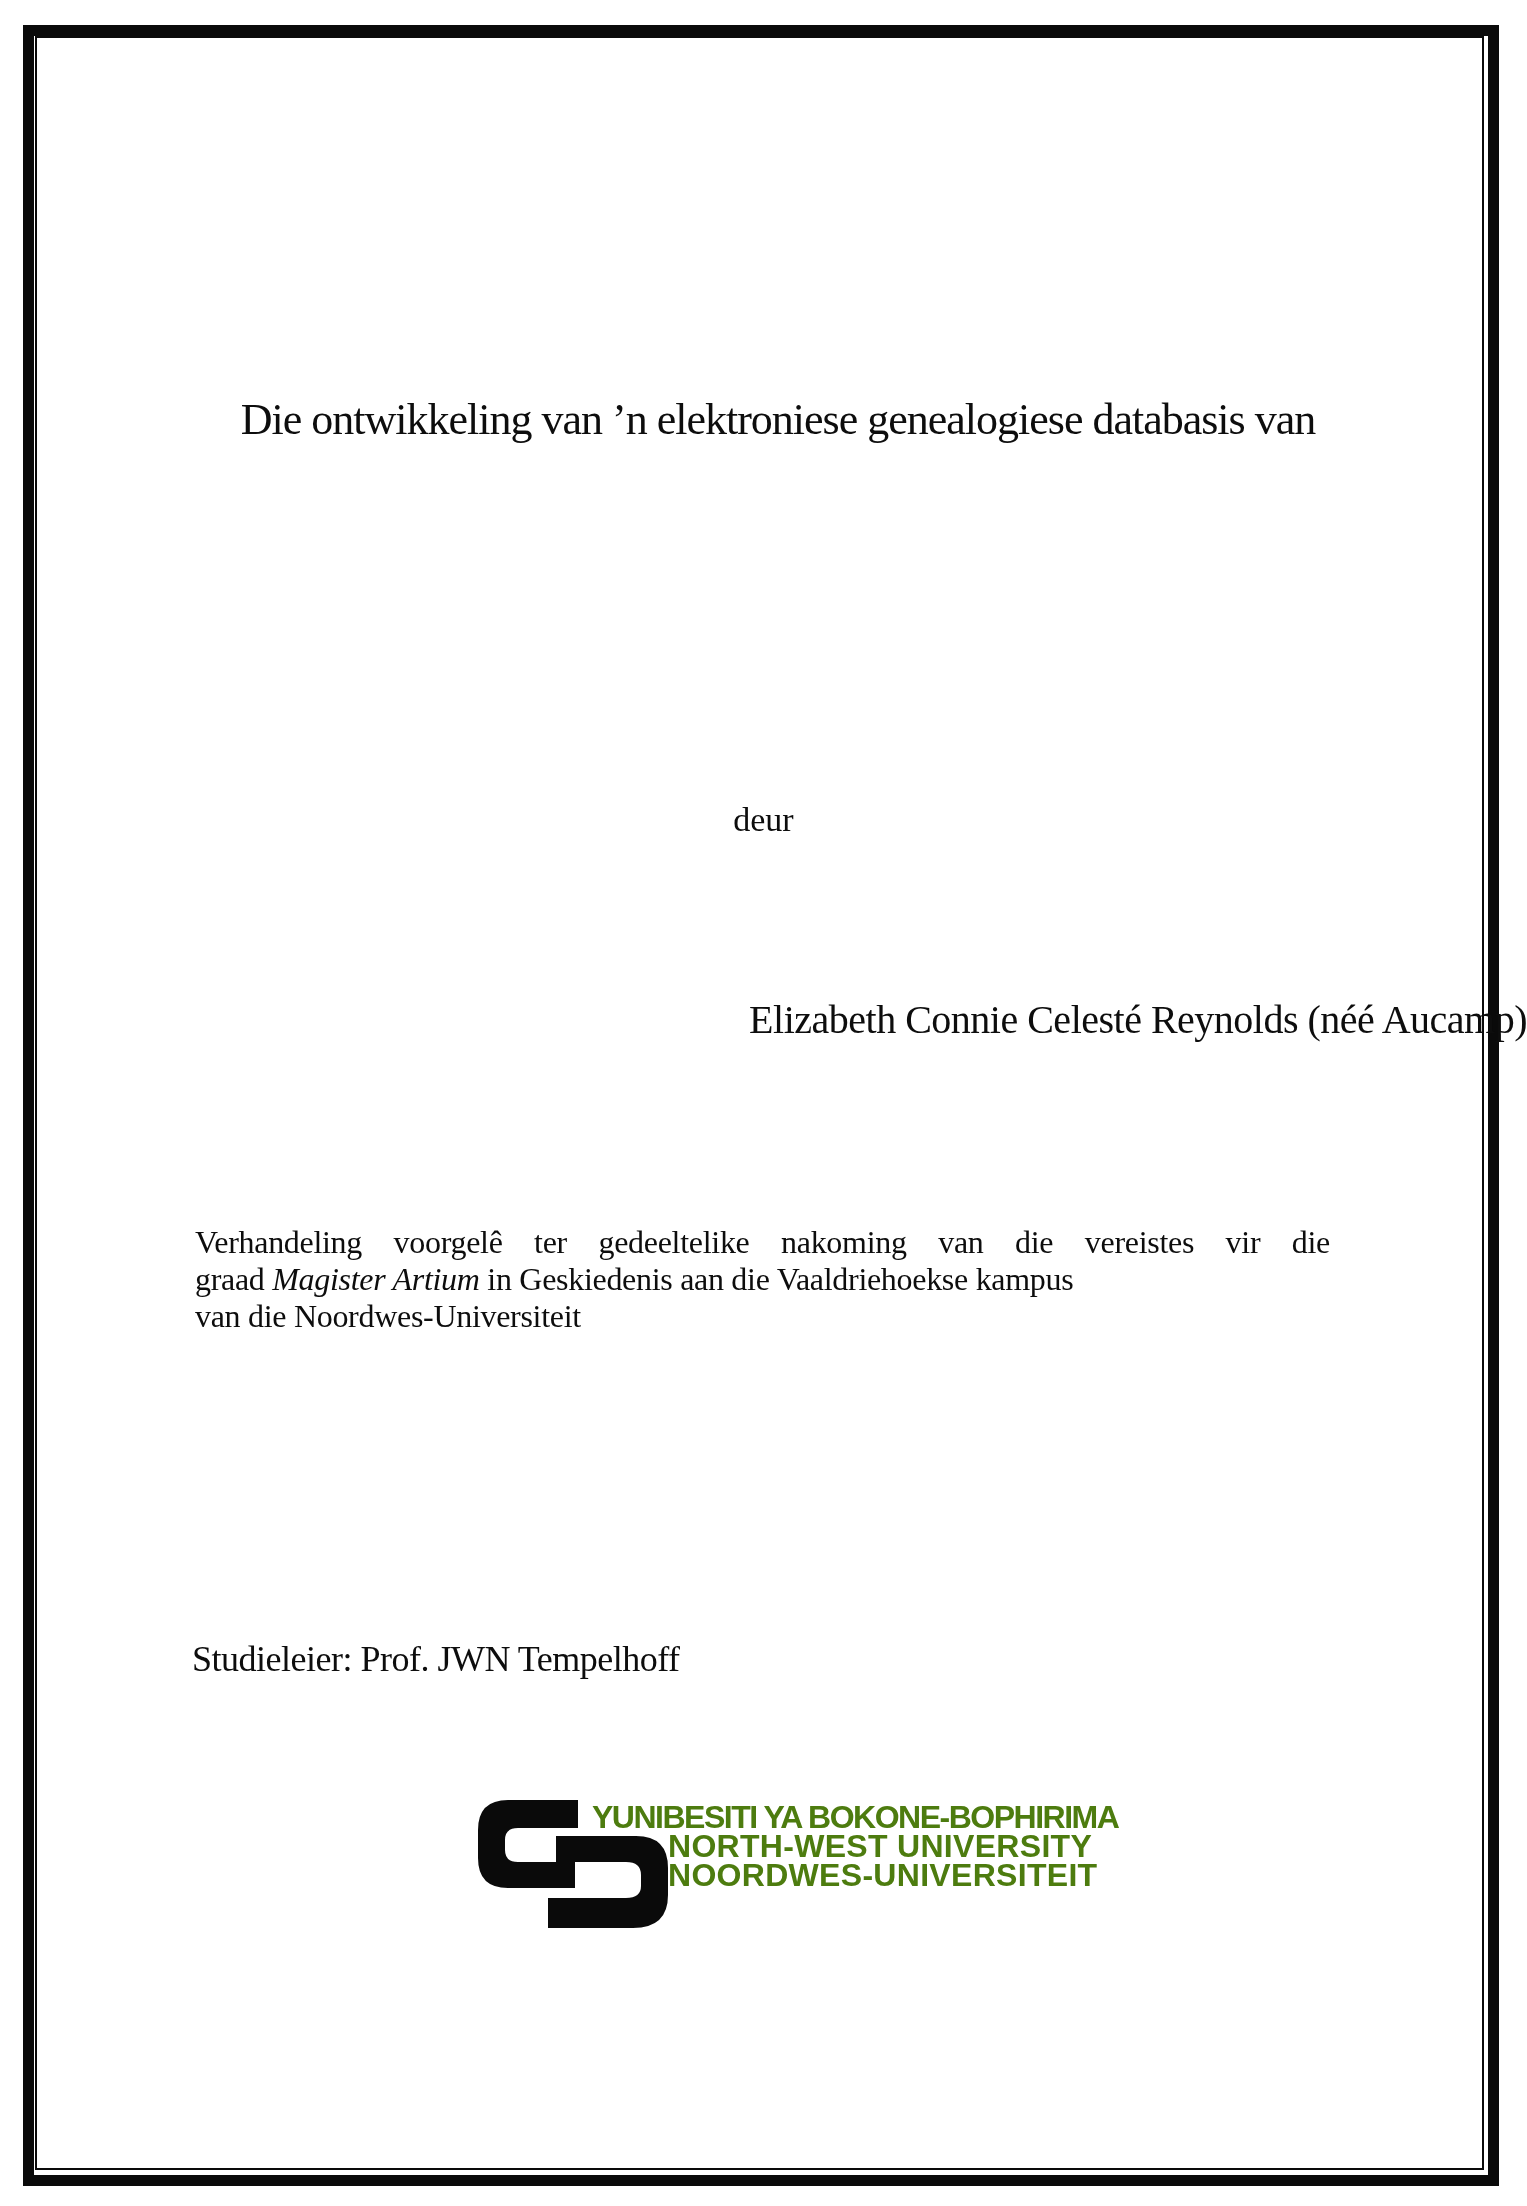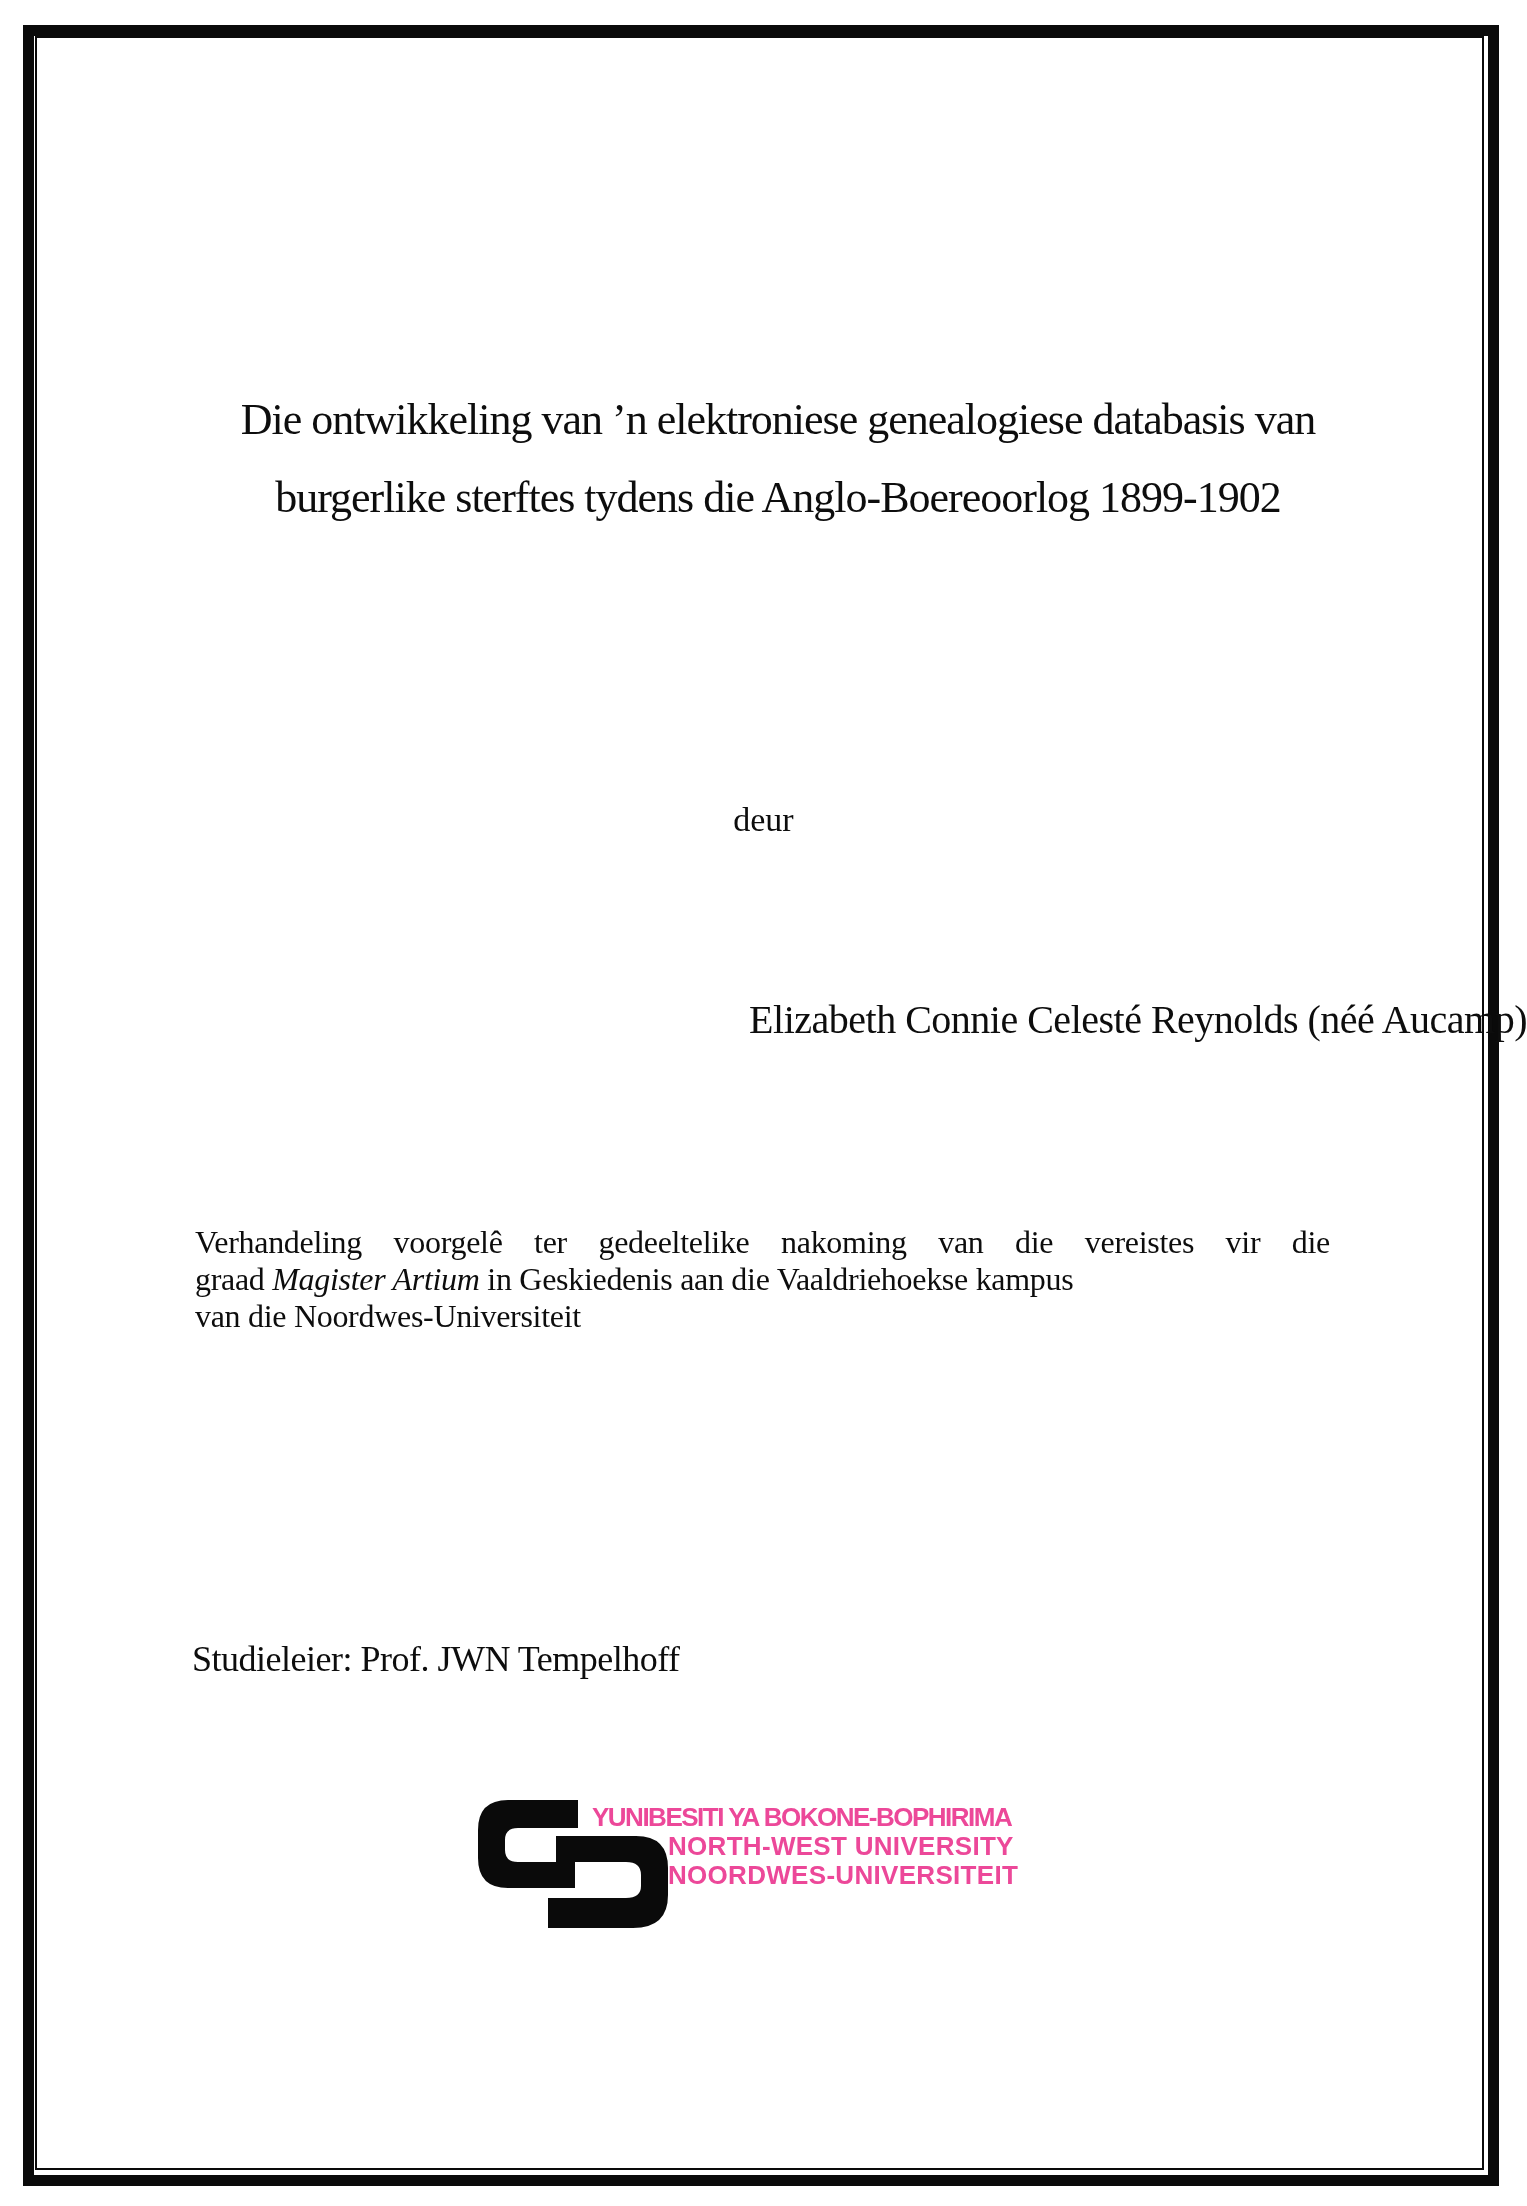--- a/index.html
+++ b/index.html
@@ -77,40 +77,39 @@
   .logo-mark {
     position: absolute;
     left: 0; top: 0;
     width: 190px; height: 128px;
   }
   .logo-text {
     position: absolute;
     left: 190px; top: 3px;
     font-family: "Liberation Sans", sans-serif;
     font-weight: bold;
-    font-size: 26px;
+    font-size: 32px;
     line-height: 29px;
     white-space: nowrap;
-    color: #ec4899;
+    color: #4d7c0f;
   }
   .logo-text .l1 { margin-left: -76px; letter-spacing: -1.5px; }
   .logo-text .l2 { letter-spacing: 0.3px; }
   .logo-text .l3 { letter-spacing: 0.3px; }
 </style>
 </head>
 <body>
 
 <div class="page">
 
   <div class="frame-outer"></div>
   <div class="frame-inner"></div>
 
   <div class="title-block">
     <div>Die ontwikkeling van ’n elektroniese genealogiese databasis van</div>
-    <div>burgerlike sterftes tydens die Anglo-Boereoorlog 1899-1902</div>
   </div>
 
   <div class="byline">deur</div>
 
   <div class="author-line">Elizabeth Connie Celesté Reynolds (néé Aucamp)</div>
 
   <div class="statement">
     <div class="just">Verhandeling voorgelê ter gedeeltelike nakoming van die vereistes vir die</div>
     <div><span>graad </span><span class="ital">Magister Artium</span><span> in Geskiedenis aan die Vaaldriehoekse kampus</span></div>
     <div>van die Noordwes-Universiteit</div>

